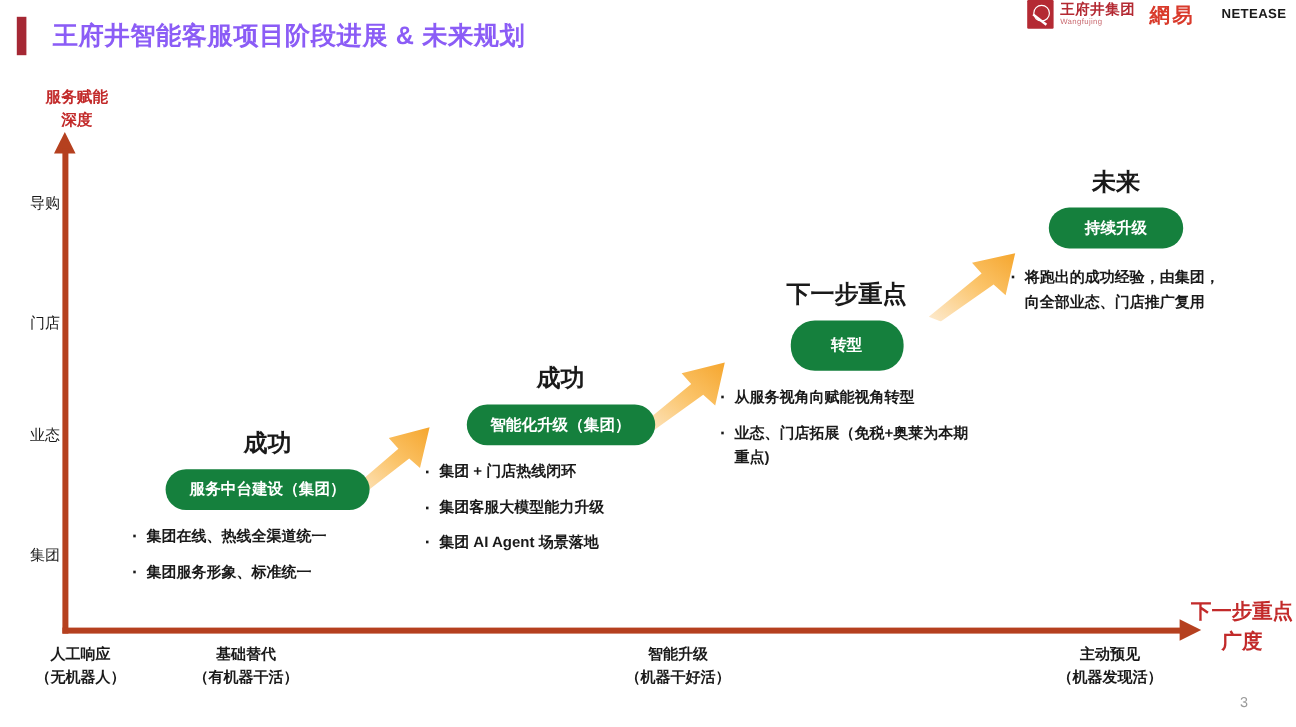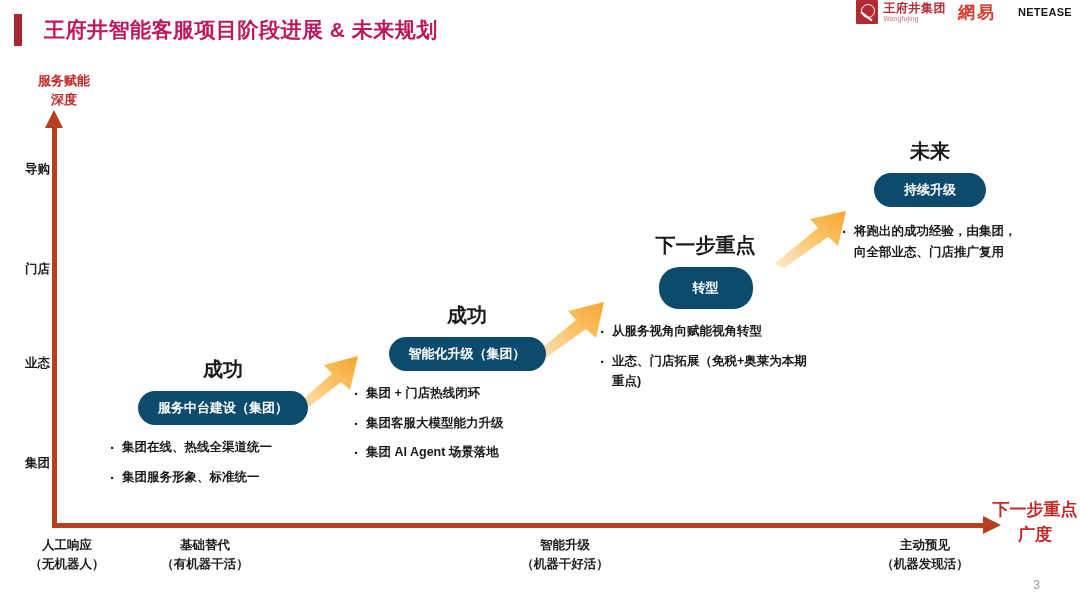--- a/index.html
+++ b/index.html
@@ -8,21 +8,21 @@
     background: #ffffff;
     font-family: "Liberation Sans", "DejaVu Sans", sans-serif;
     overflow: hidden;
   }
   #slide { position: relative; width: 1080px; height: 606px; background: #fff; }
 
   
   .title-bar { position: absolute; left: 14px; top: 14px; width: 8px; height: 32px; background: #A52834; }
   .slide-title {
     position: absolute; left: 44px; top: 16px;
-    font-size: 21px; font-weight: bold; color: #be185d;
+    font-size: 21px; font-weight: bold; color: #8b5cf6;
     letter-spacing: 0.5px; white-space: nowrap;
   }
   .logos { position: absolute; right: 8px; top: 0; display: flex; gap: 12px; }
   .wfj-logo { display: flex; align-items: center; gap: 5px; }
   .wfj-mark {
     width: 22px; height: 24px; background: #B42A33; position: relative;
     border-radius: 1px;
   }
   .wfj-mark::before {
     content: ""; position: absolute; left: 5px; top: 4px; width: 12px; height: 12px;
@@ -63,36 +63,36 @@
     text-align: center; font-size: 13px; font-weight: bold; color: #C22A2A;
     line-height: 1.45;
   }
   .axis-title-x {
     position: absolute; left: 990px; top: 498px; width: 90px;
     text-align: center; font-size: 17px; font-weight: bold; color: #C22A2A;
     line-height: 1.45;
   }
   .ytick {
     position: absolute; left: 8px; width: 42px; text-align: right;
-    font-size: 12.5px; font-weight: bold; color: #1a1a1a; white-space: nowrap;
+    font-size: 12.5px; font-weight: normal; color: #1a1a1a; white-space: nowrap;
   }
   .xtick {
     position: absolute; top: 536px; text-align: center;
     font-size: 12.5px; font-weight: bold; color: #1a1a1a; line-height: 1.5;
     white-space: nowrap;
   }
 
   
   .stage { position: absolute; }
   .stage-head {
     font-size: 20px; font-weight: bold; color: #1a1a1a;
     text-align: center; white-space: nowrap; margin-bottom: 8px;
   }
   .pill {
-    display: inline-block; background: #0c4a6e; color: #fff;
+    display: inline-block; background: #15803d; color: #fff;
     border-radius: 20px; font-weight: bold; white-space: nowrap;
     padding: 8px 20px; font-size: 13px; text-align: center;
   }
   .pill-wrap { text-align: center; }
   .bullets { margin-top: 12px; }
   .bullet {
     position: relative; padding-left: 14px; margin-bottom: 9px;
     font-size: 12.5px; font-weight: bold; color: #1a1a1a; line-height: 1.65;
   }
   .bullet::before {

